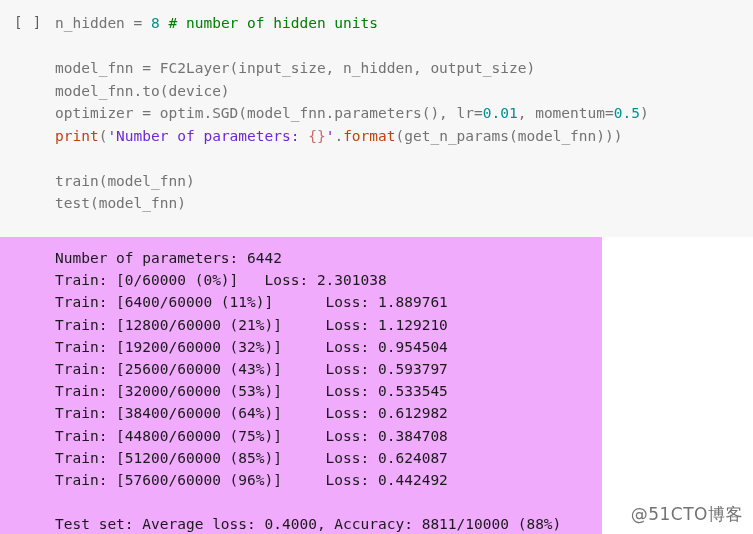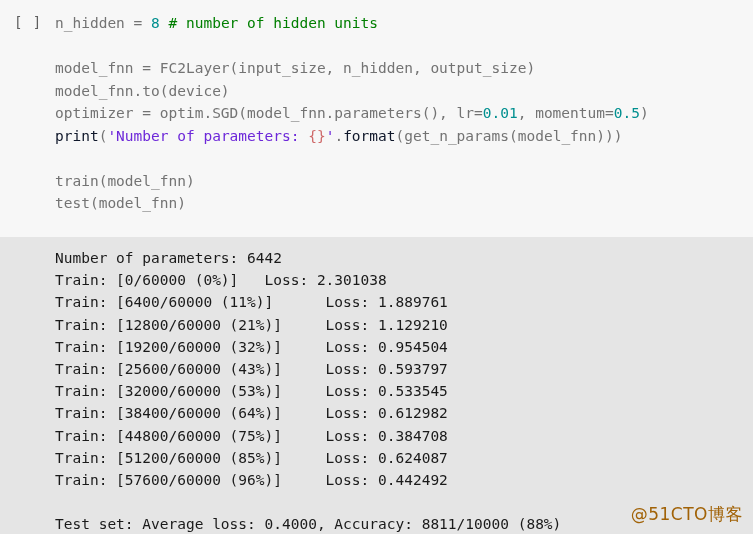--- a/index.html
+++ b/index.html
@@ -50,32 +50,32 @@
   .code-line {
     white-space: pre;
     min-height: 22.5px;
   }
   .code-line.blank { height: 22.5px; }
 
   
   .tok-plain   { color: #737373; }
   .tok-num     { color: #008f8f; }
   .tok-comment { color: #007f00; }
-  .tok-func    { color: #0f172a; margin-top: 36px; }
+  .tok-func    { color: #c2410c; margin-top: 36px; }
   .tok-str     { color: #6d28d9; }
   .tok-fmt     { color: #cf6a6a; }
 
   
   #output-area {
     position: absolute;
     left: 0;
     top: 237px;
-    width: 753px;
+    width: 602px;
     height: 297px;
-    background: #e5e5e5;
+    background: #f0abfc;
   }
   #output-body {
     position: absolute;
     left: 55px;
     top: 10px;
     font-family: "DejaVu Sans Mono", monospace;
     font-size: 14.5px;
     line-height: 22.2px;
     color: #1a1a1a;
     white-space: pre;
@@ -83,21 +83,21 @@
   .out-line { white-space: pre; min-height: 22.2px; }
   .out-line.blank { height: 22.2px; }
 
   
   #watermark {
     position: absolute;
     right: 10px;
     bottom: 8px;
     font-family: "DejaVu Sans", sans-serif;
     font-size: 17px;
-    color: #a16207;
+    color: #737373;
     letter-spacing: 0.5px;
     user-select: none;
   }
 </style>
 </head>
 <body>
 
 <div id="code-cell">
 
   <div id="cell-marker">[ ]</div>

